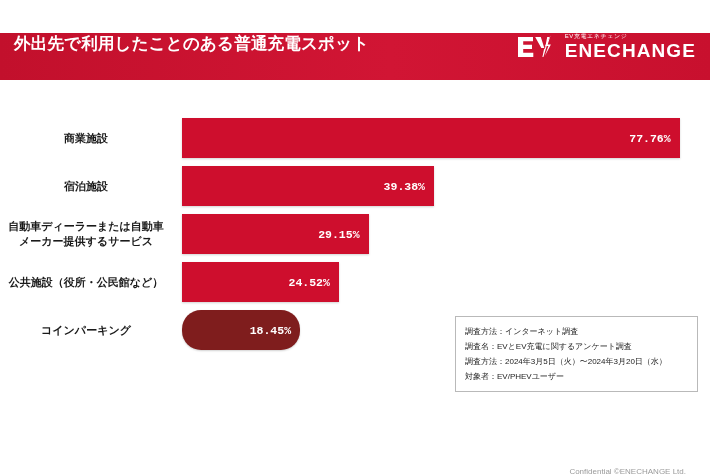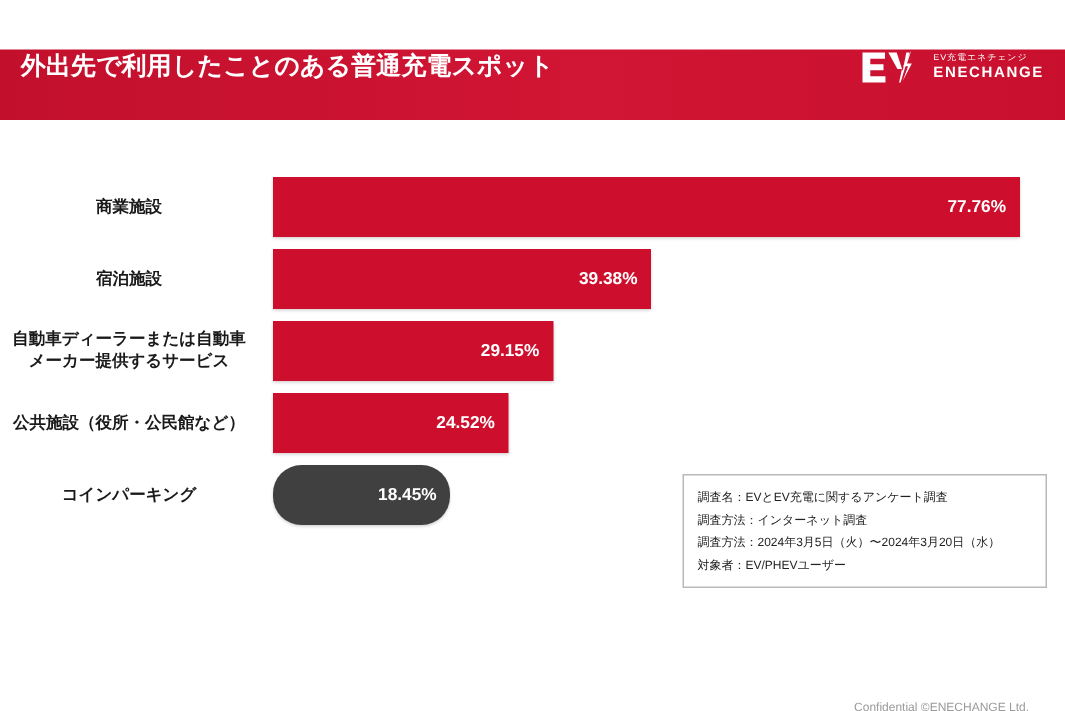--- a/index.html
+++ b/index.html
@@ -61,21 +61,21 @@
     color: #ffffff;
     font-size: 6px;
     letter-spacing: .6px;
     margin-bottom: 2px;
     white-space: nowrap;
     transform: scale(1, .95);
     transform-origin: left center;
   }
   .logo-brand {
     color: #ffffff;
-    font-size: 10px;
+    font-size: 19px;
     font-weight: bold;
     letter-spacing: 1.1px;
     white-space: nowrap;
   }
 
   
   #chart {
     position: absolute;
     left: 0;
     top: 118px;
@@ -95,20 +95,21 @@
     font-size: 11px;
     font-weight: bold;
     color: #1a1a1a;
     line-height: 1.35;
     white-space: pre-line;
   }
   .bar-track {
     flex: 1;
     position: relative;
     height: 40px;
+    font-family: Liberation Mono, monospace;
   }
   .bar-fill {
     height: 40px;
     background: #ce0e2d;
     background: linear-gradient(180deg, #d0122f 0%, #ca0c2b 100%);
     box-shadow: 0 1px 2px rgba(0,0,0,.18);
     display: flex;
     align-items: center;
     justify-content: flex-end;
     box-sizing: border-box;
@@ -202,27 +203,27 @@
       <div class="bar-label">公共施設（役所・公民館など）</div>
       <div class="bar-track">
         <div class="bar-fill" style="width: 156.928px; background: rgb(206, 14, 45);">
           <span class="bar-value">24.52%</span>
         </div>
       </div>
     </div>
     <div class="bar-row">
       <div class="bar-label">コインパーキング</div>
       <div class="bar-track">
-        <div class="bar-fill" style="width: 118.08px; background: #404040; border-radius: 19px;">
+        <div class="bar-fill" style="width: 118.08px; background: #7f1d1d; border-radius: 19px;">
           <span class="bar-value">18.45%</span>
         </div>
       </div>
     </div>
   </div>
 
 <div id="survey-info">
+    <div class="info-line">調査方法：インターネット調査</div>
     <div class="info-line">調査名：EVとEV充電に関するアンケート調査</div>
-    <div class="info-line">調査方法：インターネット調査</div>
     <div class="info-line">調査方法：2024年3月5日（火）〜2024年3月20日（水）</div>
     <div class="info-line">対象者：EV/PHEVユーザー</div>
   </div>
 
 <div id="footer">Confidential ©ENECHANGE Ltd.</div>
 
 </body></html>

